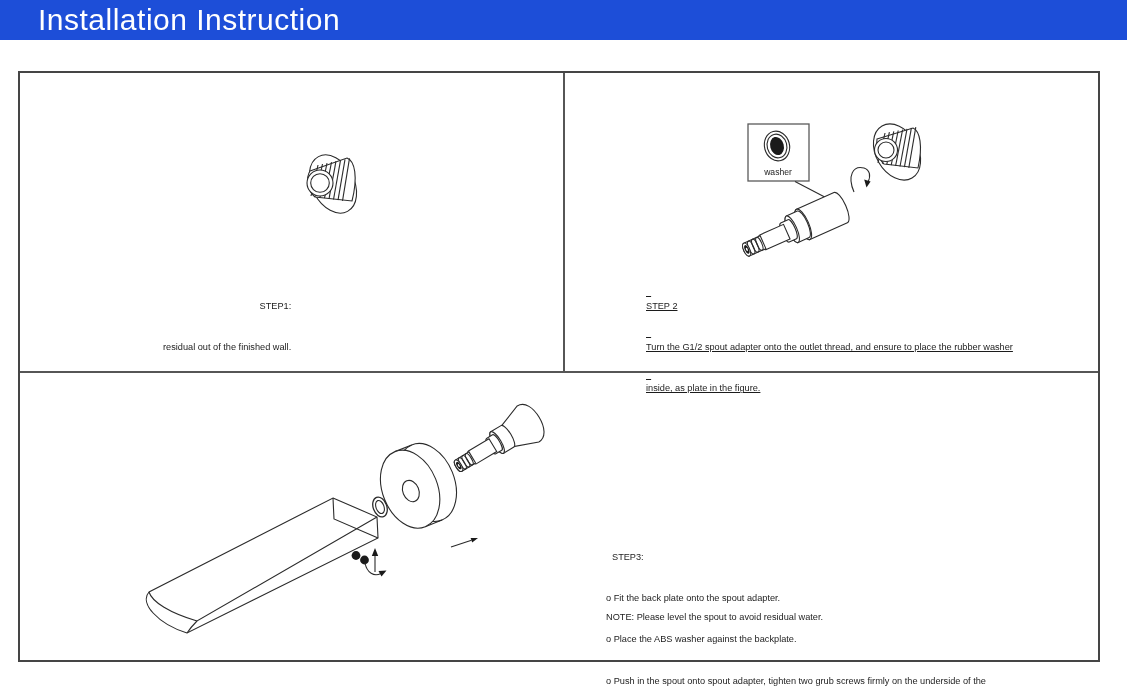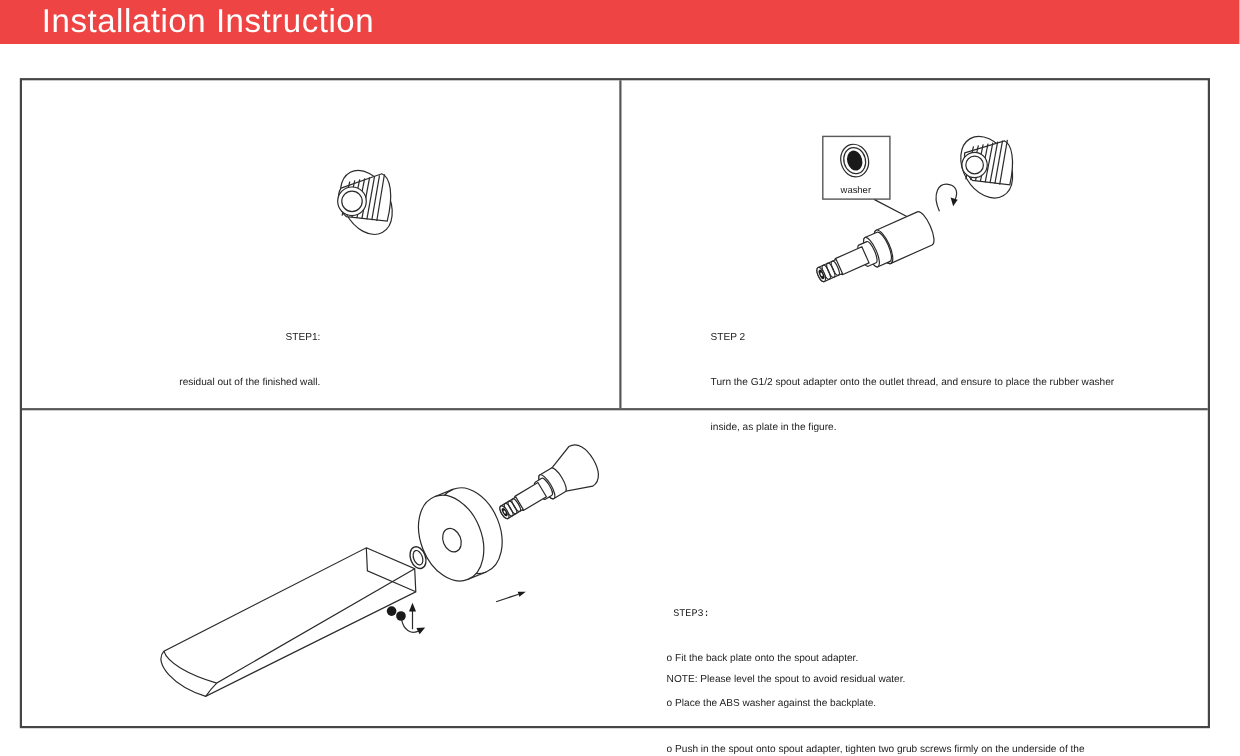--- a/index.html
+++ b/index.html
@@ -3,38 +3,38 @@
 <meta charset="utf-8">
 <style>
   html,body{margin:0;padding:0;}
   body{
     width:1127px;height:687px;position:relative;background:#ffffff;
     font-family:"Liberation Sans", sans-serif;color:#1e1e1e;overflow:hidden;
   }
   .abs{position:absolute;}
   
   .header-bar{
-    left:0;top:0;width:1127px;height:40px;background:#ef4444;
+    left:0;top:0;width:1127px;height:40px;background:#1d4ed8;
     display:flex;align-items:center;
   }
   .header-title{
     color:#ffffff;font-size:30px;letter-spacing:0.5px;
     padding-left:38px;line-height:40px;white-space:nowrap;
   }
   
   .frame{
     left:18px;top:71px;width:1082px;height:591px;
     border:2px solid #454545;box-sizing:border-box;background:#ffffff;
   }
   .divider-v{left:543px;top:0;width:2px;height:298px;background:#565656;}
   .divider-h{left:0;top:298px;width:1078px;height:2px;background:#565656;}
   
   .txt{font-size:9.2px;line-height:13.8px;color:#1c1c1c;white-space:pre;}
   .txt div{height:13.8px;}
-  .step3-head{padding-left:6px;font-family:Liberation Mono, monospace;}
+  .step3-head{padding-left:6px;}
   svg{display:block;overflow:visible;}
   .ln{stroke:#2b2b2b;stroke-width:1.1;fill:none;}
   .lnf{stroke:#2b2b2b;stroke-width:1.1;fill:#ffffff;}
   .fillb{fill:#1a1a1a;stroke:none;}
   .callout-rect{fill:#ffffff;stroke:#5a5a5a;stroke-width:1.3;}
   .washer-text{font-size:8.6px;fill:#222222;font-family:"Liberation Sans",sans-serif;}
 </style>
 </head>
 <body>
 
@@ -45,21 +45,21 @@
 <div class="abs frame">
   <div class="abs divider-v"></div>
   <div class="abs divider-h"></div>
 </div>
 
 <div class="abs txt" style="left:163px;top:272px;text-align:right;">
   <div>STEP1:</div>
   <div>residual out of the finished wall.</div>
 </div>
 
-<div class="abs txt" style="left:646px;top:272px;">
+<div class="abs txt" style="left:646px;top:272px;text-decoration:underline;">
   <div>STEP 2</div>
   <div>Turn the G1/2 spout adapter onto the outlet thread, and ensure to place the rubber washer</div>
   <div>inside, as plate in the figure.</div>
 </div>
 
 <div class="abs txt" style="left:606px;top:523px;">
   <div class="step3-head">STEP3:</div>
   <div>o Fit the back plate onto the spout adapter.</div>
   <div>o Place the ABS washer against the backplate.</div>
   <div>o Push in the spout onto spout adapter, tighten two grub screws firmly on the underside of the</div>

